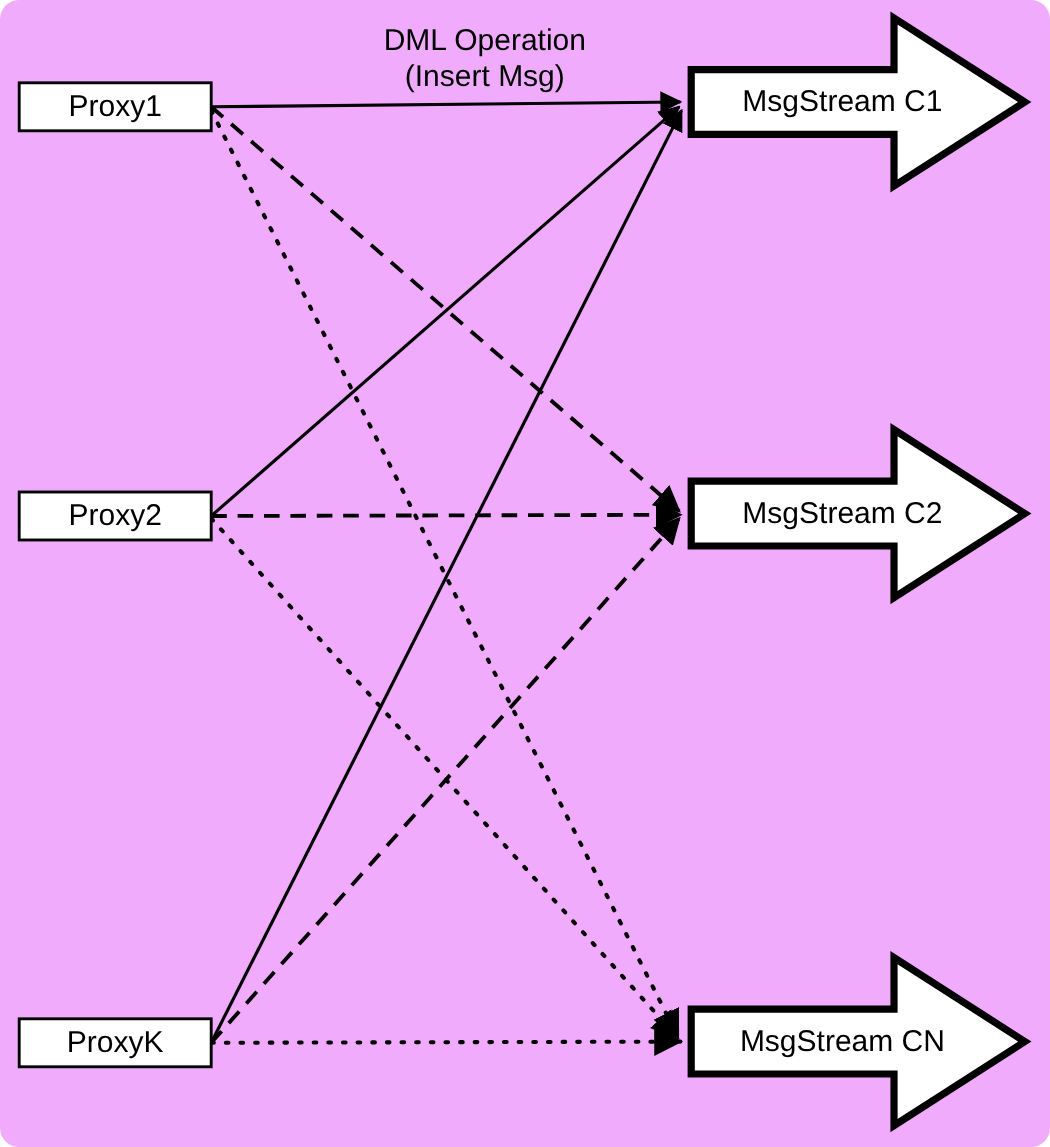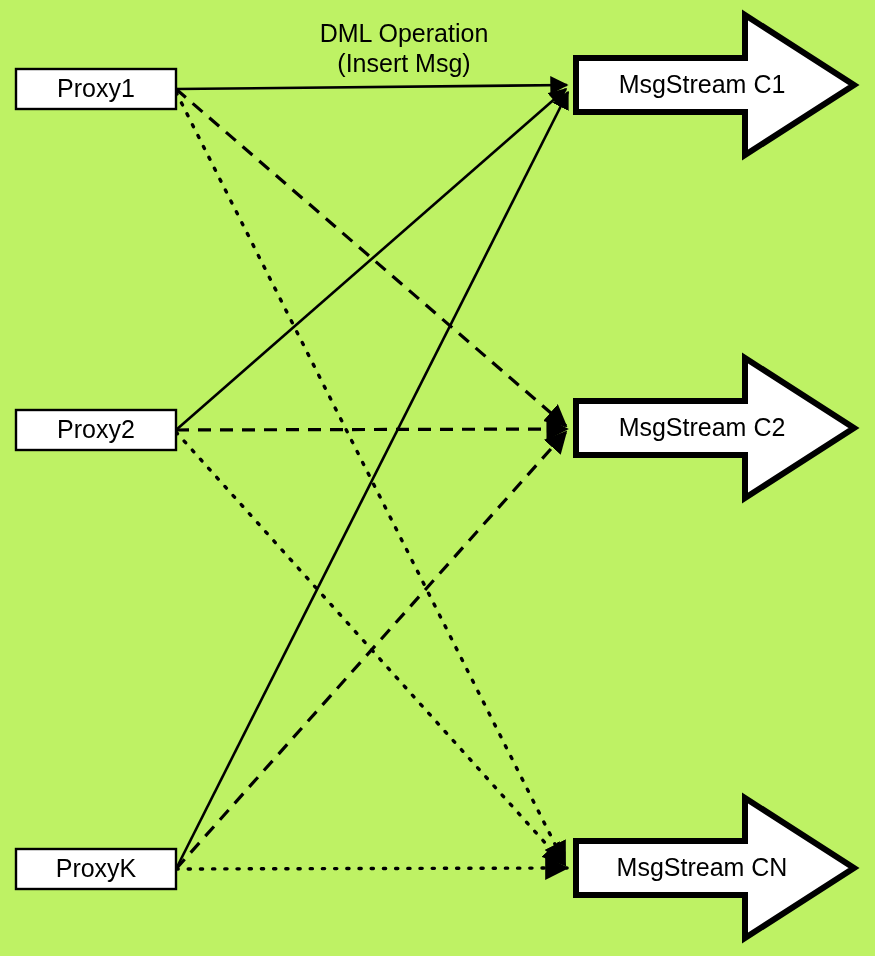--- a/index.html
+++ b/index.html
@@ -7,22 +7,23 @@
     padding: 0;
     background: #ffffff;
   }
   body {
     font-family: "Liberation Sans", sans-serif;
   }
   #diagram-root {
     position: relative;
     width: 875px;
     height: 956px;
-    background: #bef264;
+    background: #f0abfc;
     overflow: hidden;
+    border-radius: 16px;
   }
   svg#diagram-svg {
     display: block;
     width: 875px;
     height: 956px;
   }
   .node-box-rect {
     fill: #ffffff;
     stroke: #000000;
     stroke-width: 2.4;

